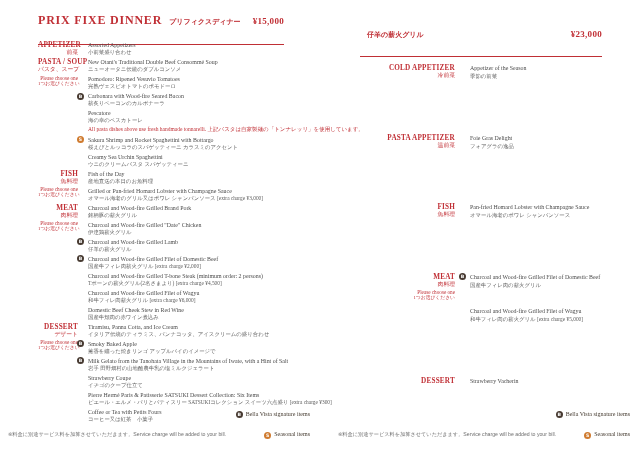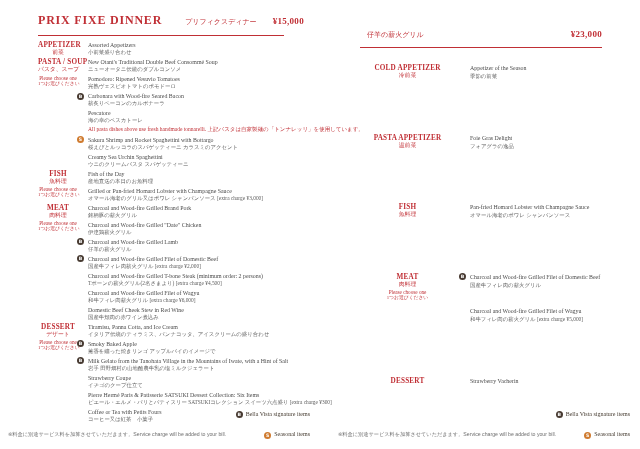--- a/index.html
+++ b/index.html
@@ -7,35 +7,35 @@
     width:640px;height:449px;background:#ffffff;position:relative;overflow:hidden;
     font-family:"Liberation Serif","DejaVu Serif",serif;
     -webkit-font-smoothing:antialiased;
   }
   .page{position:absolute;top:0;height:449px;width:320px;}
   .page--prix{left:0;}
   .page--premium{left:320px;}
 
   .page-header{
     position:absolute;display:flex;align-items:baseline;
-    border-bottom:1.4px solid #c02f35;padding-bottom:7px;gap:16px;
+    border-bottom:1.4px solid #c02f35;padding-bottom:16px;
   }
   .page--prix .page-header{top:13px;left:38px;right:36px;}
   .page--premium .page-header{top:29px;left:40px;right:38px;}
   .title-en{font-size:12px;font-weight:bold;color:#c02f35;letter-spacing:0.8px;white-space:nowrap;}
-  .title-ja{font-size:7px;font-weight:normal;color:#c02f35;margin-left:7px;white-space:nowrap;}
+  .title-ja{font-size:7px;font-weight:bold;color:#c02f35;margin-left:7px;white-space:nowrap;}
   .price{margin-left:auto;font-size:9px;font-weight:bold;color:#c02f35;letter-spacing:0.3px;}
 
   .page-body{position:absolute;left:0;right:0;}
   .page--prix .page-body{top:41px;left:38px;right:8px;}
   .page--premium .page-body{top:64px;left:40px;right:8px;}
 
   .menu-section{display:flex;align-items:flex-start;}
   .page--premium .menu-section{margin-bottom:35px;}
-  .sec-label{flex:none;text-align:center;color:#c02f35;}
+  .sec-label{flex:none;text-align:right;color:#c02f35;}
   .page--prix .sec-label{width:40px;padding-right:10px;}
   .page--premium .sec-label{width:95px;padding-right:15px;}
   .sec-en{font-size:7.2px;font-weight:bold;line-height:8px;letter-spacing:0.2px;white-space:nowrap;}
   .sec-ja{font-size:5.8px;line-height:7.5px;white-space:nowrap;}
   .sec-choose-en{font-size:5.2px;line-height:6px;margin-top:1px;white-space:nowrap;}
   .sec-choose-ja{font-size:4.8px;line-height:6px;white-space:nowrap;}
   .sec-items{flex:1;min-width:0;}
 
   .menu-item{position:relative;margin-bottom:2.5px;}
   .page--premium .menu-item{margin-bottom:18px;}

